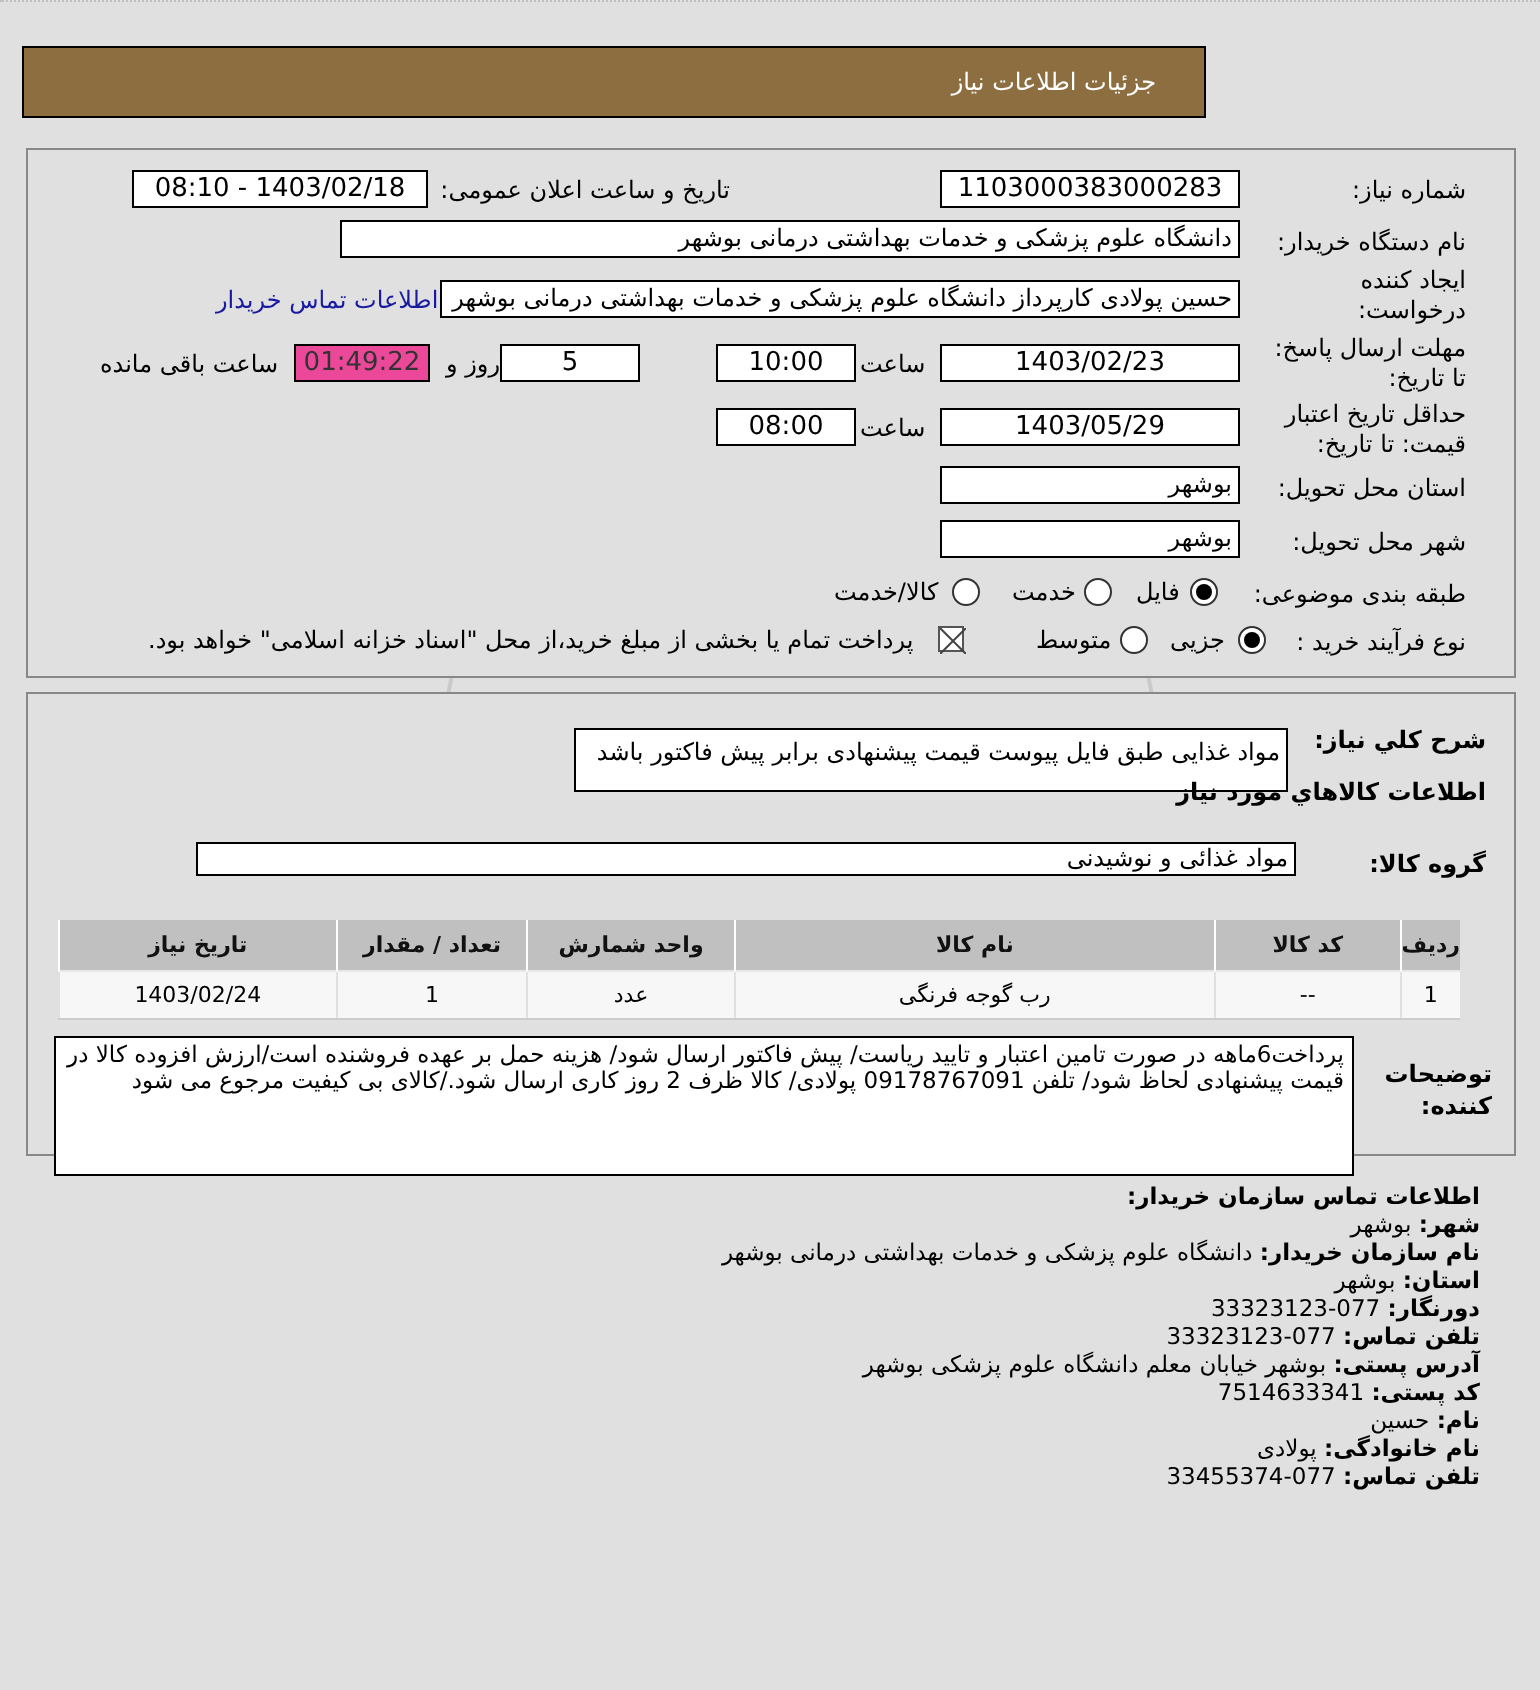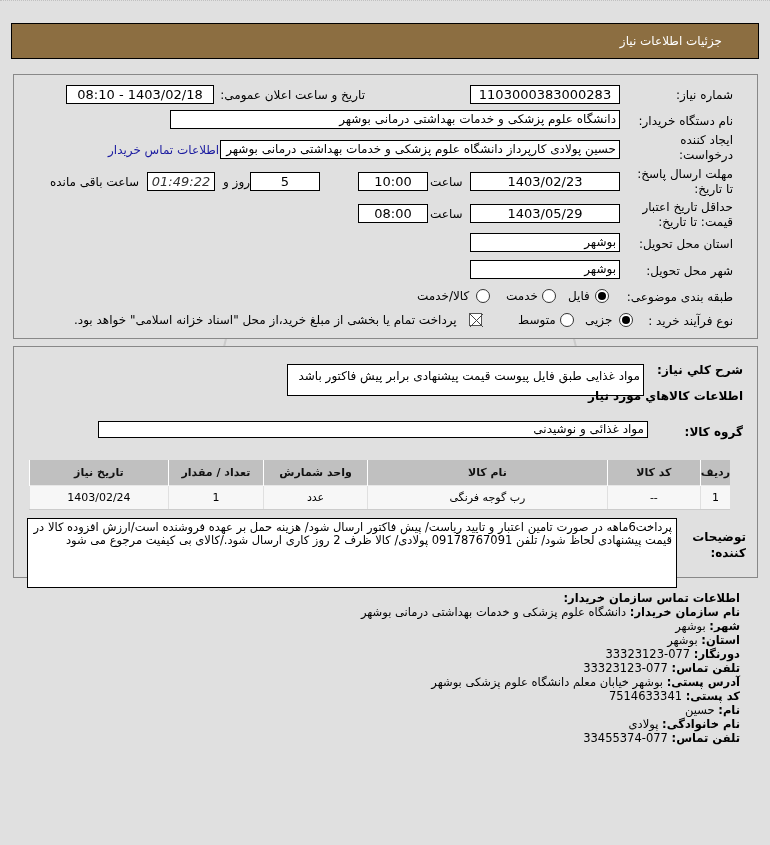--- a/index.html
+++ b/index.html
@@ -1,38 +1,38 @@
 <!DOCTYPE html>
 <html><head>
 <meta charset="utf-8">
 <style>
   * { box-sizing: border-box; margin: 0; padding: 0; }
   html, body { width: 770px; height: 845px; background: #e0e0e0; overflow: hidden; }
   body { font-family: "DejaVu Sans", sans-serif; font-size: 12px; color: #000; position: relative; direction: rtl; }
   .topline { position: absolute; top: 0; left: 0; width: 770px; height: 3px; border-top: 1px dotted #c0c0c0; }
   .page-header {
-    position: absolute; left: 11px; top: 23px; width: 748px; height: 36px;
+    position: absolute; left: 11px; top: 23px; width: 592px; height: 36px;
     background: #8c6e41; border: 1px solid #000;
-    color: #fff; font-size: 12px; line-height: 34px; padding-right: 36px; text-align: right;
+    color: #fff; font-size: 12px; line-height: 34px; padding-right: 24px; text-align: right;
   }
   .panel {
     position: absolute; background: #e0e0e0;
     border: 1px solid #888;
   }
   .panel1 { left: 13px; top: 74px; width: 745px; height: 265px; }
   .panel2 { left: 13px; top: 346px; width: 745px; height: 232px; }
   .lbl { position: absolute; font-size: 12px; white-space: nowrap; text-align: right; }
   .lbl2 { position: absolute; font-size: 12px; line-height: 15px; text-align: right; }
   .box {
     position: absolute; background: #fff; border: 1px solid #000; height: 19px;
     font-size: 12px; line-height: 17px; white-space: nowrap; overflow: hidden;
   }
   .box.center { text-align: center; font-size: 13px; }
   .box.right { text-align: right; padding-right: 3px; }
-  .box.cream { background: #ffffff; color: #333; font-style: italic; }
+  .box.cream { background: #ec4899; color: #333; }
   .link { position: absolute; color: #1a1aa0; font-size: 12px; white-space: nowrap; cursor: pointer; }
   .radio {
     position: absolute; width: 14px; height: 14px; border-radius: 50%;
     border: 1px solid #333; background: #fff;
   }
   .radio.on::after {
     content: ""; position: absolute; left: 2px; top: 2px; width: 8px; height: 8px;
     border-radius: 50%; background: #000;
   }
   .chk {
@@ -174,22 +174,22 @@
 </table>
 
 <span class="lbl2 bold" style="right:24px;top:529px;width:60px;line-height:16px;">
   <span>توضیحات</span><br>
   <span>کننده:</span>
 </span>
 <div class="notes">پرداخت6ماهه در صورت تامین اعتبار و تایید ریاست/ پیش فاکتور ارسال شود/ هزینه حمل بر عهده فروشنده است/ارزش افزوده کالا در قیمت پیشنهادی لحاظ شود/ تلفن 09178767091 پولادی/ کالا ظرف 2 روز کاری ارسال شود./کالای بی کیفیت مرجوع می شود</div>
 
 <div class="contact">
   <div class="row bold">اطلاعات تماس سازمان خریدار:</div>
+  <div class="row"><b>شهر:</b> <span>بوشهر</span></div>
   <div class="row"><b>نام سازمان خریدار:</b> <span>دانشگاه علوم پزشکی و خدمات بهداشتی درمانی بوشهر</span></div>
-  <div class="row"><b>شهر:</b> <span>بوشهر</span></div>
   <div class="row"><b>استان:</b> <span>بوشهر</span></div>
   <div class="row"><b>دورنگار:</b> <span>077-33323123</span></div>
   <div class="row"><b>تلفن تماس:</b> <span>077-33323123</span></div>
   <div class="row"><b>آدرس پستی:</b> <span>بوشهر خیابان معلم دانشگاه علوم پزشکی بوشهر</span></div>
   <div class="row"><b>کد پستی:</b> <span>7514633341</span></div>
   <div class="row"><b>نام:</b> <span>حسین</span></div>
   <div class="row"><b>نام خانوادگی:</b> <span>پولادی</span></div>
   <div class="row"><b>تلفن تماس:</b> <span>077-33455374</span></div>
 </div>
 

